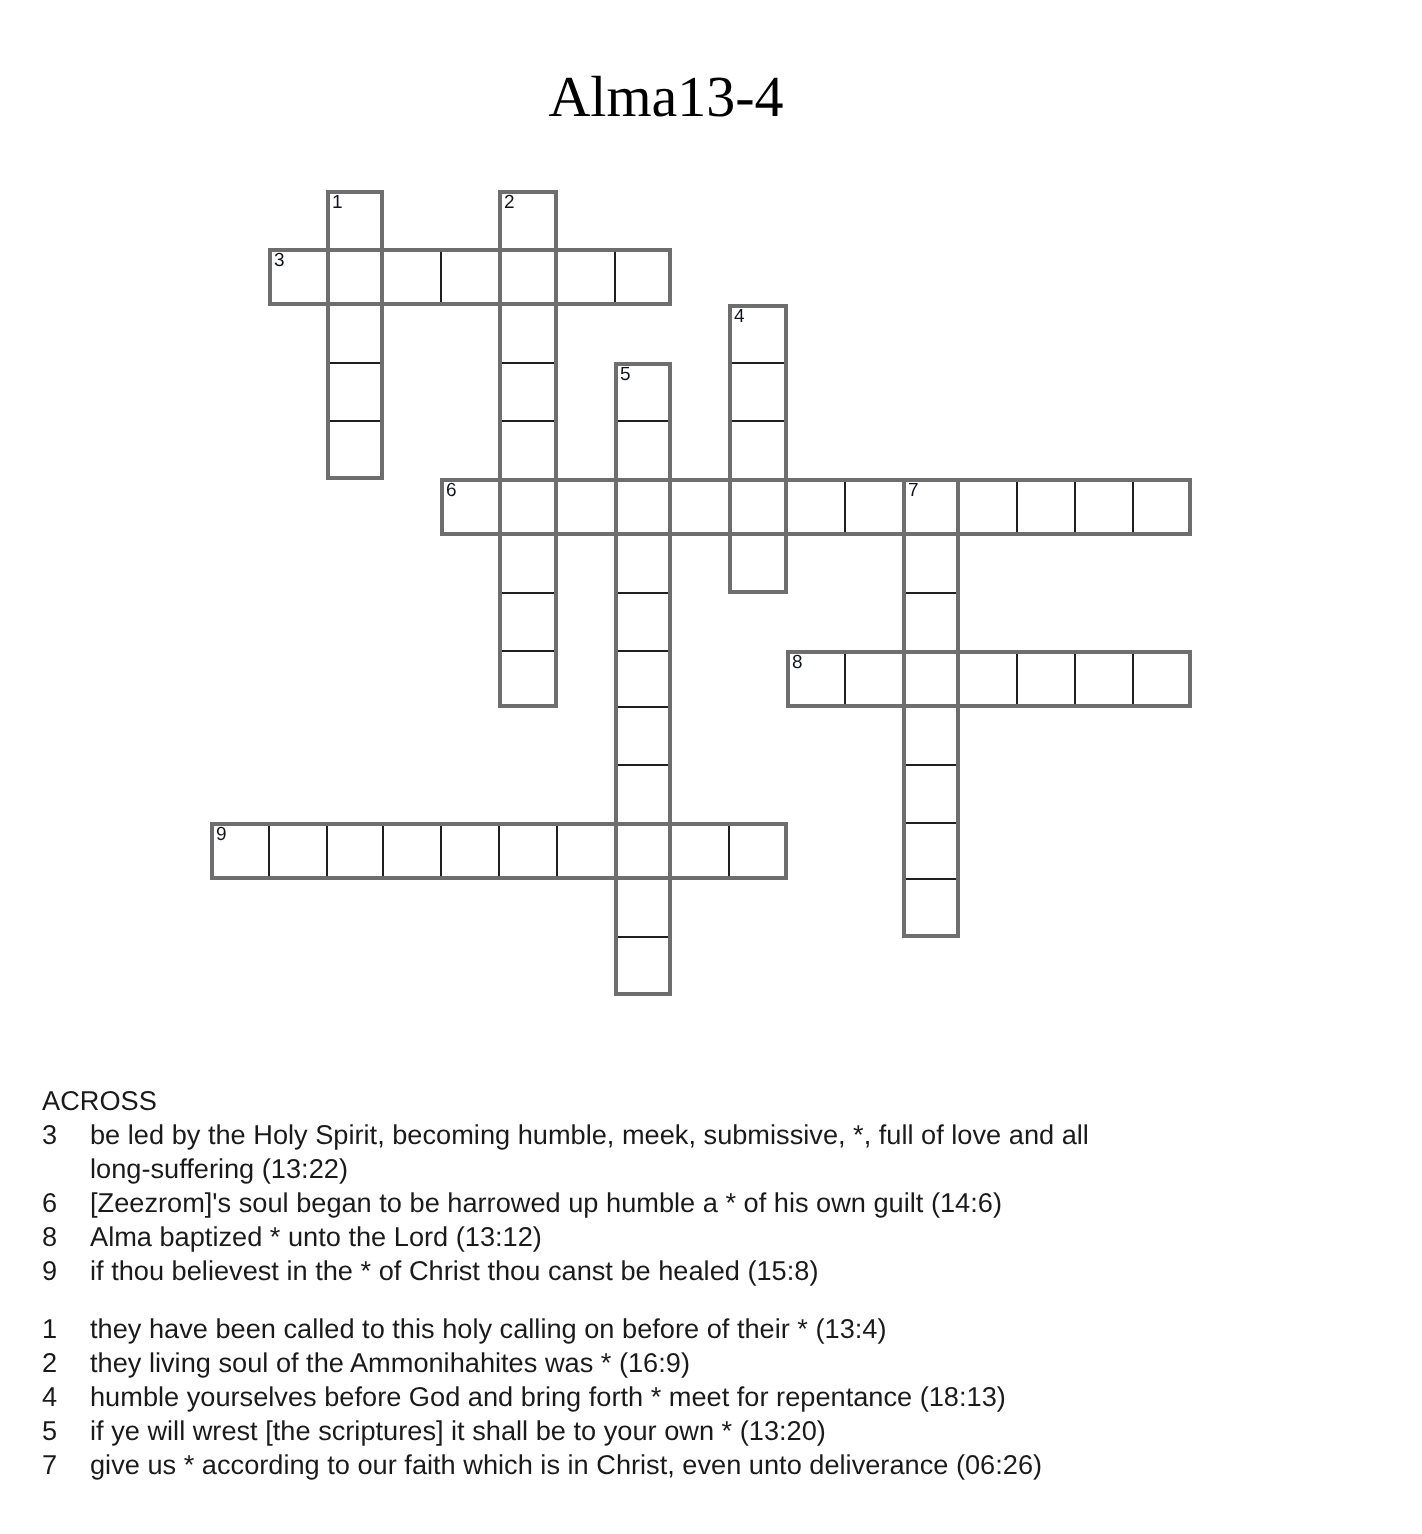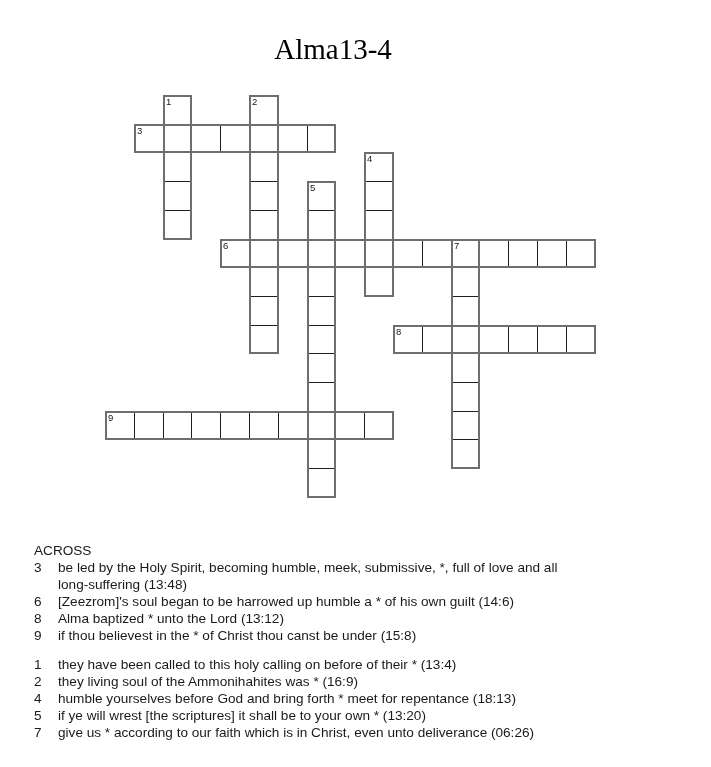--- a/index.html
+++ b/index.html
@@ -30,21 +30,21 @@
   .word-outline{
     position:absolute;box-sizing:border-box;
     border:2px solid var(--word-outline);
     background:transparent;
   }
   .cell-num{
     position:absolute;
     font-size:9.5px;line-height:10px;color:#10151d;
   }
   .clues{
-    position:absolute;left:34px;top:542px;width:625px;
+    position:absolute;left:21px;top:542px;width:625px;
     font-size:13.6px;line-height:17px;color:var(--ink);
   }
   .clues-header{font-size:13.6px;line-height:17px;}
   .clue-row{display:flex;align-items:flex-start;}
   .clue-num{width:24px;flex:0 0 24px;}
   .clue-text{flex:1;white-space:pre-wrap;}
   .section-spacer{height:12px;}
 </style>
 </head>
 <body>
@@ -147,33 +147,33 @@
       <div class="word-outline" style="left: 105px; top: 411px; width: 289px; height: 29px;"></div>
       <span class="cell-num" style="left: 108px; top: 413px;">9</span>
     </div>
 
   <div class="clues">
     <div class="clues-header">ACROSS</div>
     <div id="across-list">
         <div class="clue-row">
           <span class="clue-num">3</span>
           <span class="clue-text">be led by the Holy Spirit, becoming humble, meek, submissive, *, full of love and all
-long-suffering (13:48)</span>
+long-suffering (13:22)</span>
         </div>
         <div class="clue-row">
           <span class="clue-num">6</span>
           <span class="clue-text">[Zeezrom]'s soul began to be harrowed up humble a * of his own guilt (14:6)</span>
         </div>
         <div class="clue-row">
           <span class="clue-num">8</span>
           <span class="clue-text">Alma baptized * unto the Lord (13:12)</span>
         </div>
         <div class="clue-row">
           <span class="clue-num">9</span>
-          <span class="clue-text">if thou believest in the * of Christ thou canst be under (15:8)</span>
+          <span class="clue-text">if thou believest in the * of Christ thou canst be healed (15:8)</span>
         </div>
       </div>
     <div class="section-spacer"></div>
     <div id="down-list">
         <div class="clue-row">
           <span class="clue-num">1</span>
           <span class="clue-text">they have been called to this holy calling on before of their * (13:4)</span>
         </div>
         <div class="clue-row">
           <span class="clue-num">2</span>

